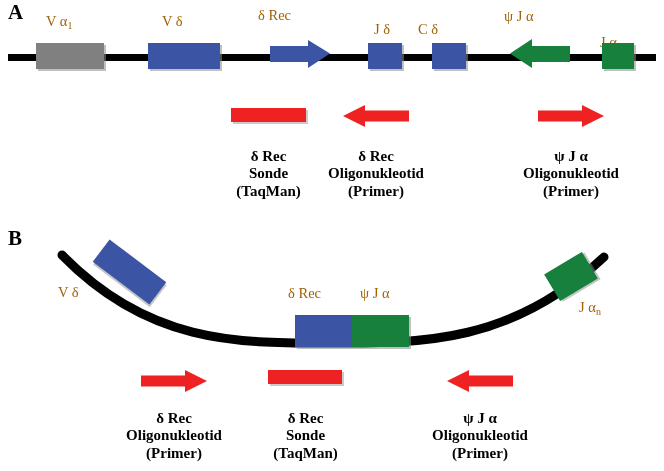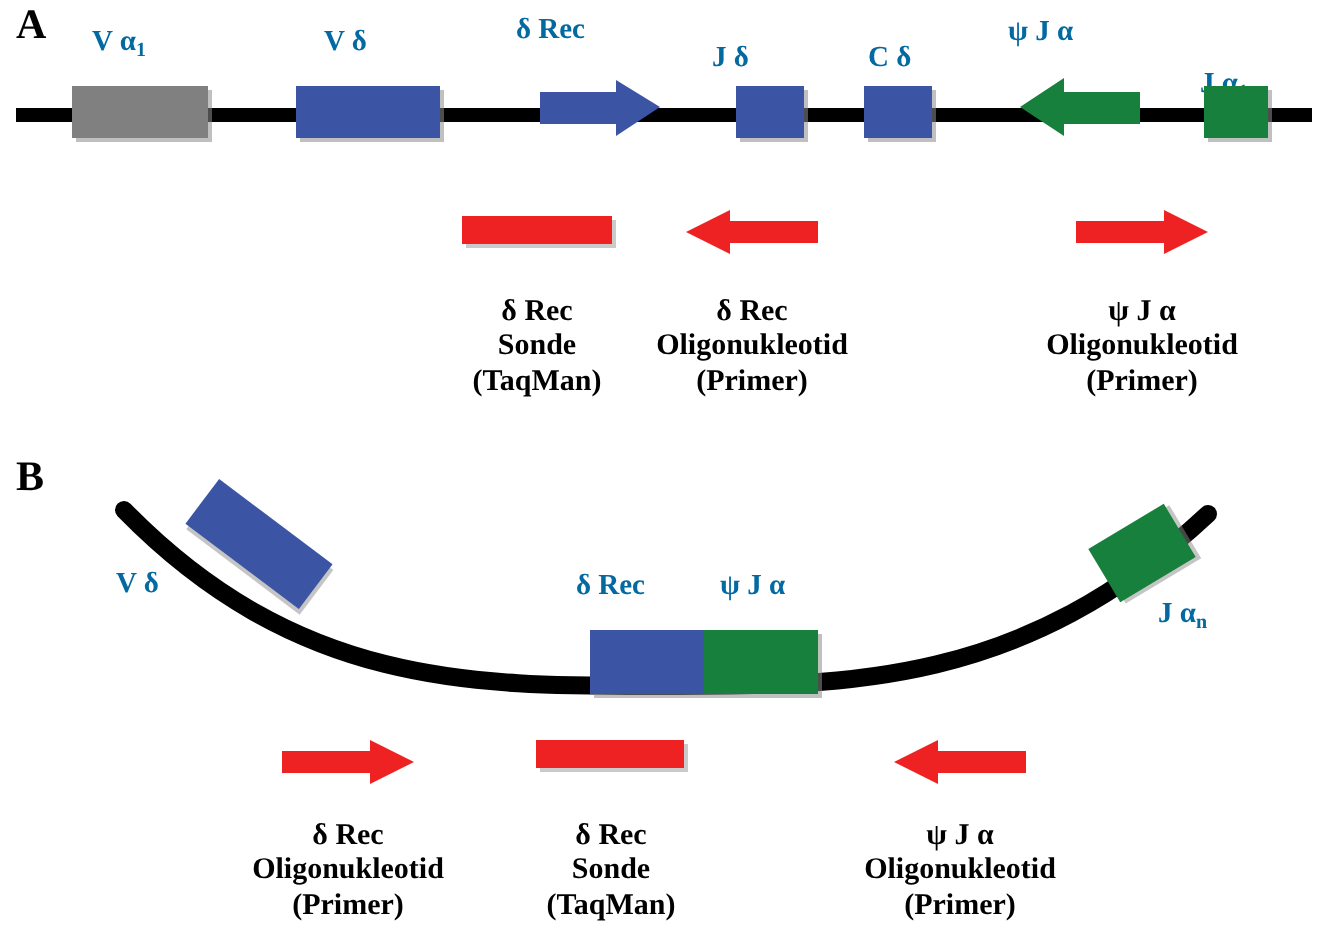--- a/index.html
+++ b/index.html
@@ -20,22 +20,22 @@
   .panel-letter {
     position: absolute;
     font-weight: bold;
     font-size: 21px;
     color: #000000;
     line-height: 1;
   }
   .gene-label {
     position: absolute;
     font-size: 14.5px;
-    font-weight: bold;
-    color: #0369a1;
+    font-weight: normal;
+    color: #a16207;
     white-space: nowrap;
     line-height: 1;
     text-align: left;
   }
   .gene-label .sub {
     font-size: 10px;
     vertical-align: baseline;
     position: relative;
     top: 3px;
   }
@@ -81,24 +81,24 @@
 
   <div class="gene-label" style="left:46px; top:14px;">
     <span>V α</span><span class="sub">1</span>
   </div>
   <div class="gene-label" style="left:162px; top:14px;">
     <span>V δ</span><span class="sub"></span>
   </div>
   <div class="gene-label" style="left:258px; top:8px;">
     <span>δ Rec</span><span class="sub"></span>
   </div>
-  <div class="gene-label" style="left:356px; top:22px;">
+  <div class="gene-label" style="left:374px; top:22px;">
     <span>J δ</span><span class="sub"></span>
   </div>
-  <div class="gene-label" style="left:434px; top:22px;">
+  <div class="gene-label" style="left:418px; top:22px;">
     <span>C δ</span><span class="sub"></span>
   </div>
   <div class="gene-label" style="left:504px; top:9px;">
     <span>ψ J α</span><span class="sub"></span>
   </div>
   <div class="gene-label" style="left:600px; top:35px;">
     <span>J α</span><span class="sub">1</span>
   </div>
 
   <div class="box gray shadowed" style="left:36px; top:43px; width:68px; height:26px;"></div>

